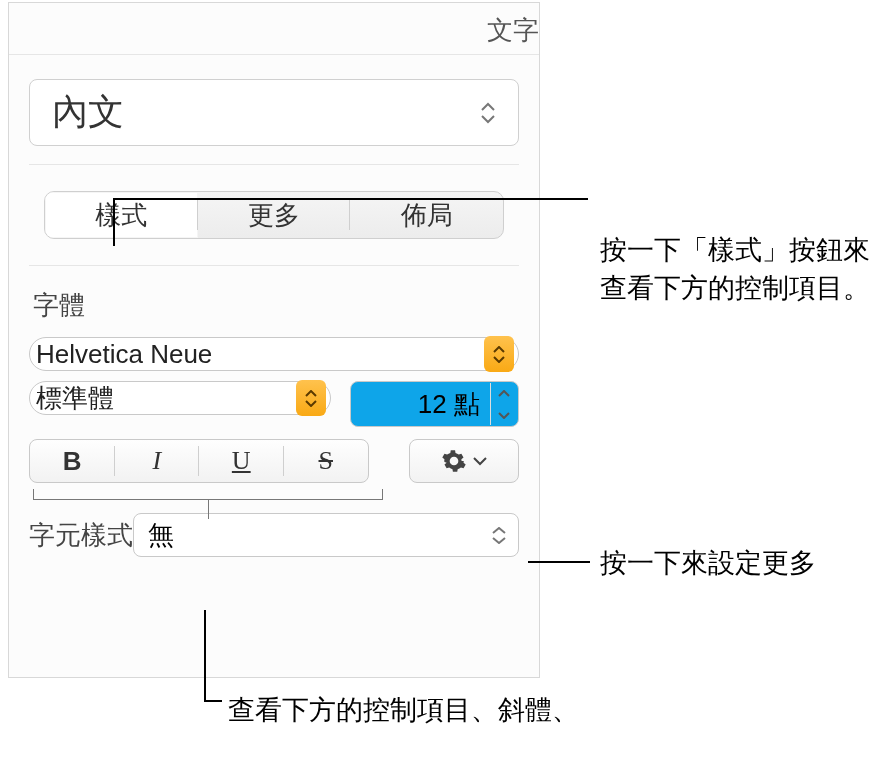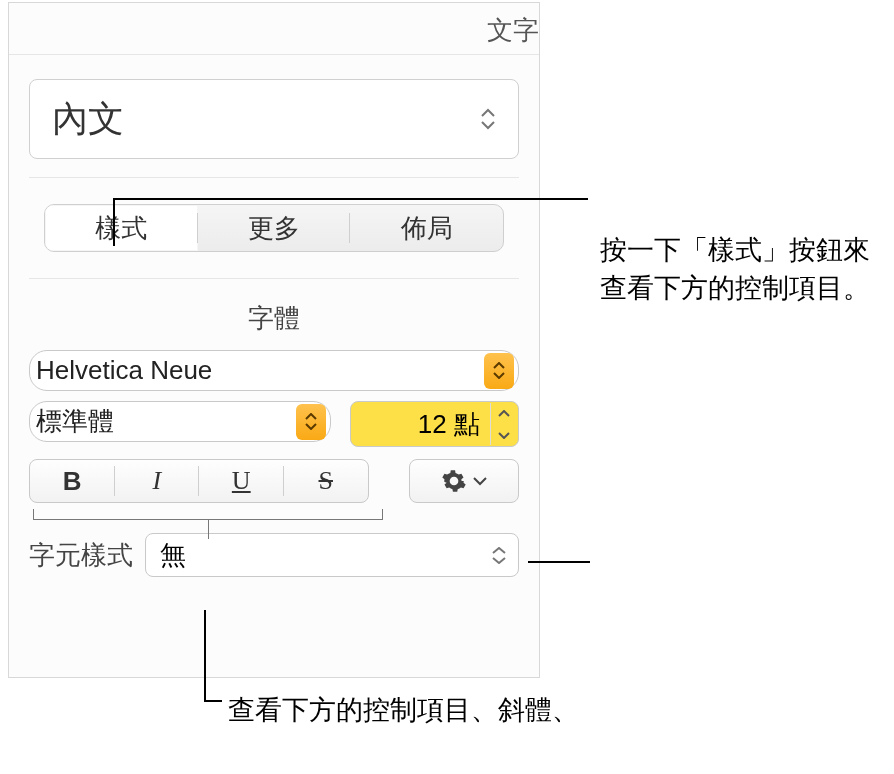--- a/index.html
+++ b/index.html
@@ -21,21 +21,21 @@
   }
   .panel-title {
     text-align: right;
     font-size: 26px;
     color: #555;
     padding: 10px 0 6px;
     border-bottom: 1px solid #e6e6e6;
   }
   .style-select {
     margin: 24px 20px 18px;
-    height: 80px;
+    height: 67px;
     border: 1px solid #d0d0d0;
     border-radius: 8px;
     background: #fff;
     display: flex;
     align-items: center;
     justify-content: space-between;
     padding: 0 22px;
     font-size: 36px;
     color: #333;
   }
@@ -77,34 +77,33 @@
   }
   .tab.active {
     background: #fff;
     box-shadow: inset 0 0 0 1px rgba(0,0,0,0.04);
   }
 
   .section-label {
     margin: 22px 24px 14px;
     font-size: 26px;
     color: #444;
-    text-align: center;
   }
 
   .font-row {
     margin: 0 20px 10px;
   }
   .select-box {
     display: flex;
     align-items: center;
     justify-content: space-between;
     border: 1px solid #c9c9c9;
     border-radius: 18px;
     background: #fff;
-    height: 41px;
+    height: 34px;
     padding: 0 4px 0 6px;
     font-size: 26px;
     color: #222;
     position: relative;
   }
   .select-btn {
     width: 30px;
     height: 36px;
     border-radius: 6px;
     background: linear-gradient(#ffc24d,#f9a915);
@@ -121,21 +120,21 @@
     gap: 19px;
     margin: 0 20px 12px;
   }
   .row2 .select-box.weight { flex: 0 0 302px; }
   .size-box {
     flex: 1;
     display: flex;
     align-items: center;
     border: 1px solid #c9c9c9;
     border-radius: 8px;
-    background: #fde047;
+    background: #0ea5e9;
     height: 46px;
     padding: 0 2px 0 0;
     font-size: 26px;
     justify-content: flex-end;
   }
   .size-box .val { padding-right:10px; }
   .stepper {
     width: 26px;
     height: 42px;
     border-left: 1px solid #ddd;
@@ -205,21 +204,21 @@
   .bracket .mid{
     position:absolute; left:0; right:0; top:10px; height:1px; background:#777;
   }
   .bracket .down{
     position:absolute; left:50%; top:10px; width:1px; height:20px; background:#777;
   }
 
   .charstyle {
     display:flex;
     align-items:center;
-    gap:12px;
+    gap:0;
     margin: 10px 20px 0;
   }
   .charstyle .lbl { font-size:26px; color:#444; }
   .charstyle .sel {
     flex:1;
     height:44px;
     border:1px solid #c9c9c9;
     border-radius:8px;
     background:#fff;
     display:flex;
@@ -364,19 +363,20 @@
 
 <div class="vleader" style="left:113px; top:198px; height:48px;"></div>
 <div class="leader" style="left:113px; top:198px; width:475px;"></div>
 <div class="callout" style="left:600px; top:200px;margin-top:32px;">
   <div>按一下「樣式」按鈕來</div>
   <div>查看下方的控制項目。</div>
 </div>
 
 <div class="leader" style="left:528px; top:561px; width:62px;"></div>
 <div class="callout" style="left:600px; top:545px;">
+  <div>按一下來設定更多</div>
 </div>
 
 <div class="callout" style="left:228px; top:692px;">
   <div>查看下方的控制項目、斜體、</div>
 </div>
 <div class="vleader" style="left:204px; top:610px; height:90px;"></div>
 <div class="leader" style="left:204px; top:700px; width:18px;"></div>
 
 </body></html>

